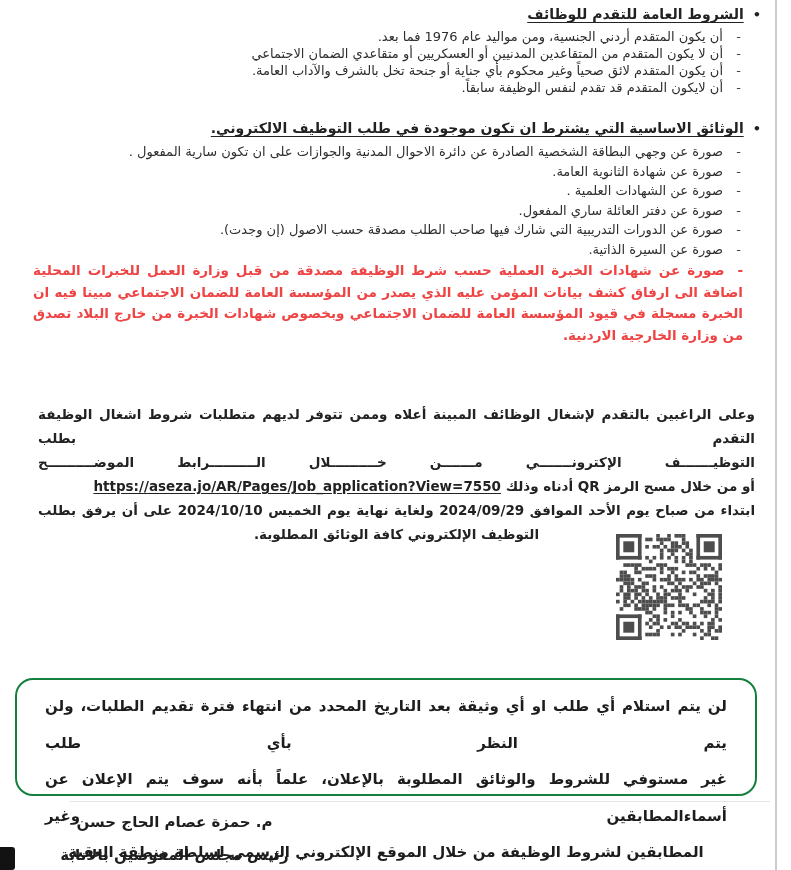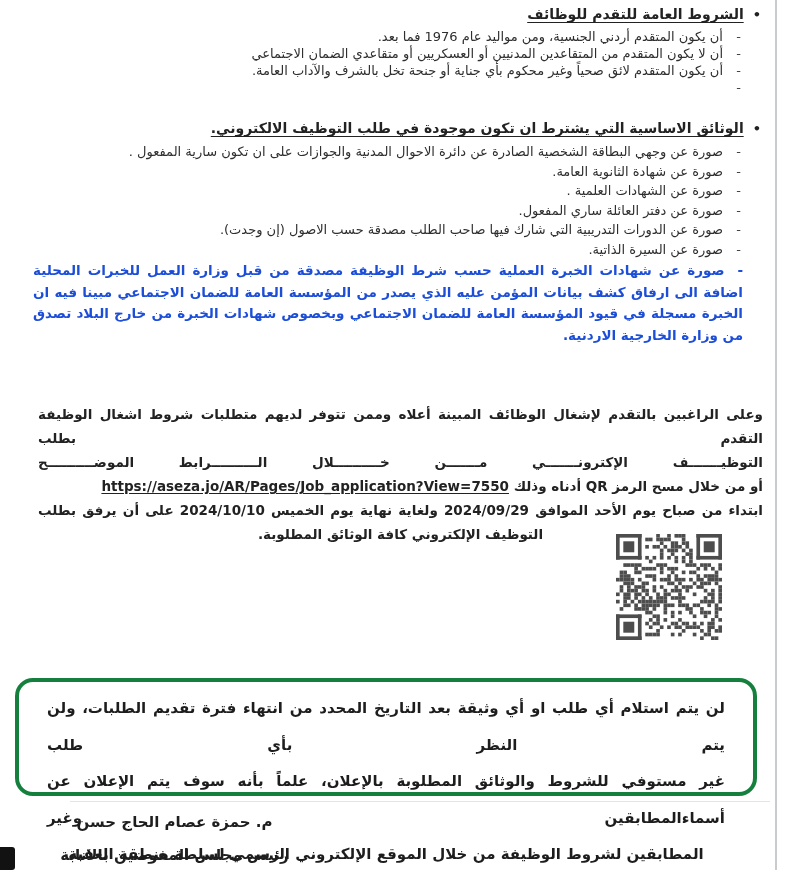--- a/index.html
+++ b/index.html
@@ -15,37 +15,37 @@
   .content{position:absolute;top:4px;right:30px;left:33px;}
   .sec-heading{display:flex;align-items:baseline;gap:9px;font-weight:bold;font-size:14px;color:#222;line-height:20px;}
   .sec-heading .htext{text-decoration:underline;text-underline-offset:3px;text-align:center;}
   .bullet{font-size:13px;}
   .list{margin:3px 18px 0 0;}
   .li{display:flex;gap:11px;font-size:13px;color:#2e2e2e;}
   .sec1 .li{line-height:17px;}
   .sec2 .li{line-height:19.5px;}
   .dash{flex:0 0 auto;width:9px;text-align:center;color:#444;}
   .sec2-wrap{margin-top:22px;}
-  .exp{font-weight:bold;font-size:13.5px;line-height:21.5px;color:#1d4ed8;
+  .exp{font-weight:bold;font-size:13.5px;line-height:21.5px;color:#ef4444;
        text-align:justify;margin:1px 18px 0 0;}
   .exp .dash-inline{padding-left:6px;}
 
-  .app-para{position:absolute;top:402px;right:28px;left:38px;
+  .app-para{position:absolute;top:402px;right:36px;left:38px;
     font-weight:bold;font-size:13.5px;color:#222;}
   .app-para .pline{line-height:24px;text-align:justify;text-align-last:justify;}
   .app-para .pline.natural{text-align:right;text-align-last:right;}
   .app-para .pline.centered{text-align:right;text-align-last:center;}
   .url{ text-decoration:underline;text-underline-offset:2px;unicode-bidi:embed;}
 
   .qr-box{position:absolute;left:616px;top:534px;width:106px;height:106px;}
   .qr-box svg{width:106px;height:106px;display:block;}
 
   .notice-box{
     position:absolute;left:15px;top:678px;width:742px;height:118px;
-    border:4px solid #15803d;border-radius:18px;
+    border:2px solid #15803d;border-radius:18px;
     padding:8px 28px 0 28px;box-sizing:border-box;
     font-weight:bold;font-size:15px;color:#1d1d1d;
   }
   .notice-box .nline{line-height:36.5px;}
   .notice-box .nline.j{text-align:justify;text-align-last:justify;}
   .notice-box .nline.c{text-align:center;}
 
   .signature{position:absolute;left:52px;top:811px;width:245px;text-align:center;
     font-weight:bold;color:#1e1e1e;}
   .signature .sig-name{font-size:15px;line-height:22px;}
@@ -71,20 +71,21 @@
         <div class="li">
           <span class="dash">-</span>
           <span>أن لا يكون المتقدم من المتقاعدين المدنيين أو العسكريين أو متقاعدي الضمان الاجتماعي</span>
         </div>
         <div class="li">
           <span class="dash">-</span>
           <span>أن يكون المتقدم لائق صحياً وغير محكوم بأي جناية أو جنحة تخل بالشرف والآداب العامة.</span>
         </div>
         <div class="li">
           <span class="dash">-</span>
+          <span>أن لايكون المتقدم قد تقدم لنفس الوظيفة سابقاً.</span>
         </div>
       </div>
     </div>
 
     <div class="sec2 sec2-wrap">
       <div class="sec-heading">
         <span class="bullet">•</span>
         <span class="htext">الوثائق الاساسية التي يشترط ان تكون موجودة في طلب التوظيف الالكتروني.</span>
       </div>
       <div class="list">

